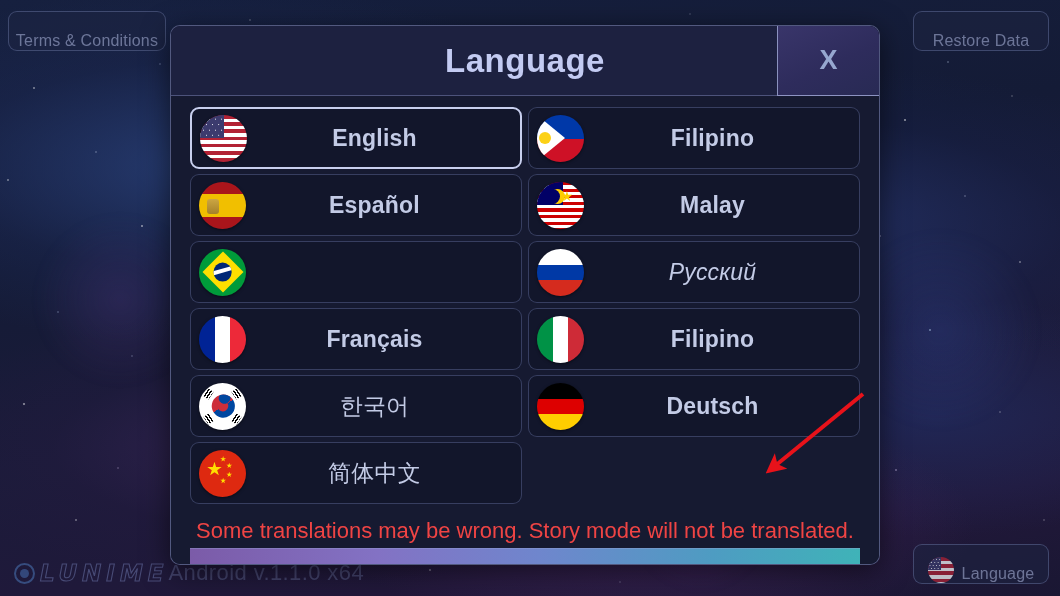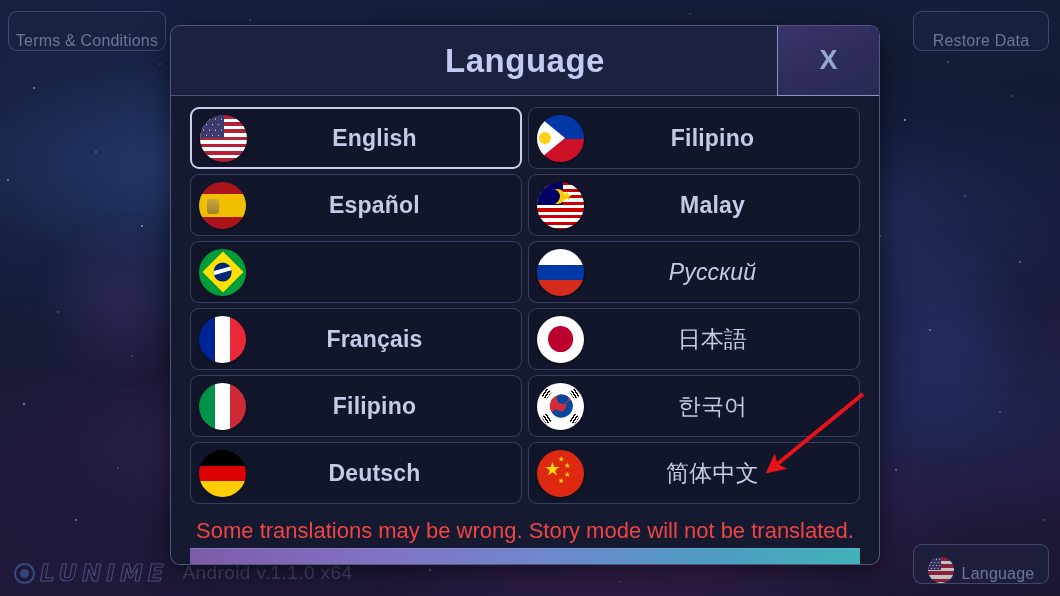--- a/index.html
+++ b/index.html
@@ -97,21 +97,20 @@
     position: relative;
   }
 
   
   #brand {
     position: absolute;
     left: 14px;
     bottom: 10px;
     display: flex;
     align-items: center;
-    gap: 14px;
     user-select: none;
   }
   #brand-logo {
     display: flex;
     align-items: center;
     gap: 3px;
     font-family: "DejaVu Sans", sans-serif;
     font-size: 23px;
     font-weight: bold;
     letter-spacing: 5px;
@@ -126,21 +125,21 @@
     position: relative;
     margin-right: 2px;
   }
   #brand-mark::after {
     content:"";
     position:absolute; left: 4px; top: 4px;
     width: 9px; height: 9px; border-radius: 50%;
     background: rgba(62,96,156,0.66);
   }
   #version-text {
-    font-size: 19px;
+    font-size: 22px;
     color: rgba(108,118,166,0.45);
     letter-spacing: 0.4px;
   }
 
   
   #dialog {
     position: absolute;
     left: 170px;
     top: 25px;
     width: 710px;
@@ -502,27 +501,20 @@
             </span>
             <span class="label cyr">Русский</span>
           </div>
           <div class="lang-btn">
             <span class="flag flag-fr">
               <span class="f-layer"></span>
             </span>
             <span class="label">Français</span>
           </div>
           <div class="lang-btn">
-            <span class="flag flag-jp">
-              <span class="f-layer"></span>
-              <span class="disc"></span>
-            </span>
-            <span class="label cjk">日本語</span>
-          </div>
-          <div class="lang-btn">
             <span class="flag flag-it">
               <span class="f-layer"></span>
             </span>
             <span class="label">Filipino</span>
           </div>
           <div class="lang-btn">
             <span class="flag flag-kr">
               <span class="f-layer"></span>
               <span class="taeguk"></span>
               <span class="tri-mark tm1"></span>

